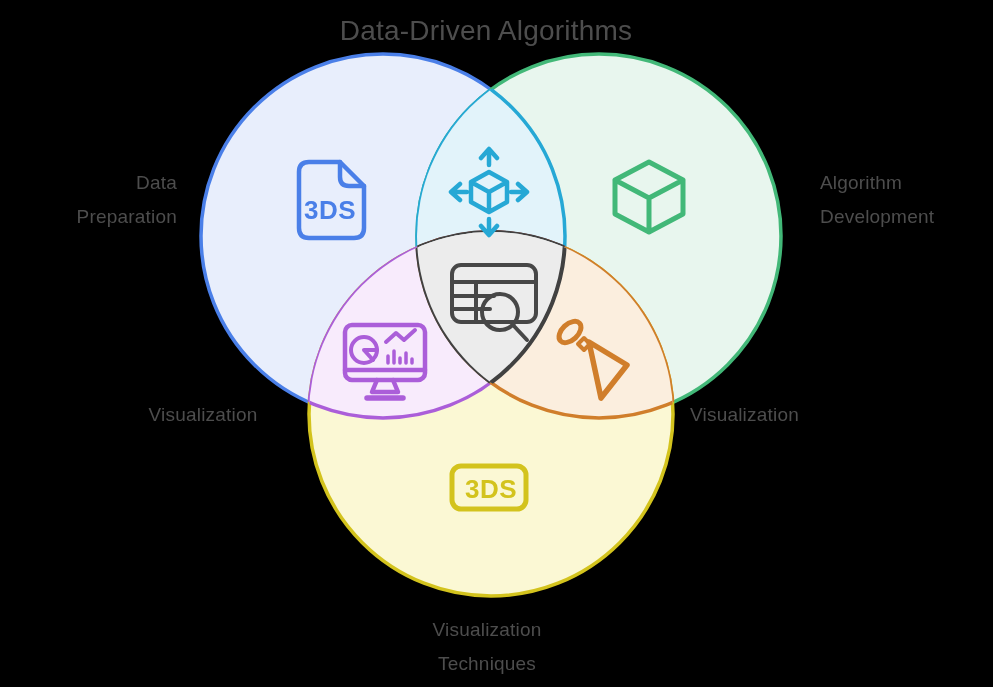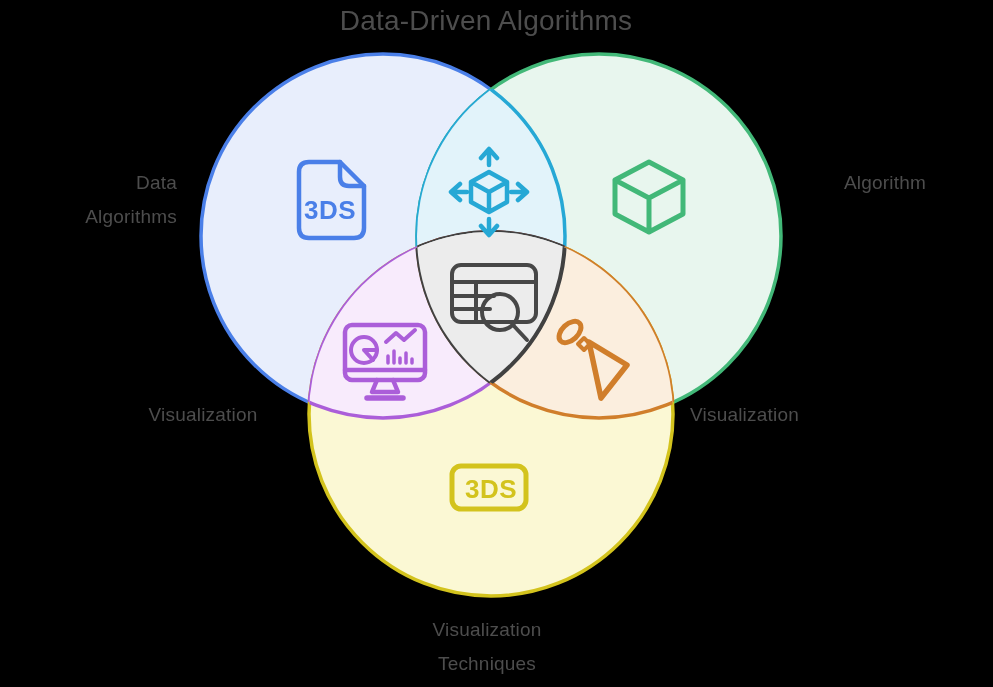--- a/index.html
+++ b/index.html
@@ -31,23 +31,23 @@
   .fill-blue{fill:var(--blue_stroke)}
   .fill-yellow{fill:var(--yellow_stroke)}
   
   .lbl{
     position:absolute;color:var(--label_color);
     font-size:19px;line-height:34px;font-weight:500;letter-spacing:.2px;
     white-space:nowrap;
   }
   .lbl span{display:block}
   .ctr{transform:translateX(-50%);text-align:center}
-  #lbl-title {left:486px;top:4px;font-size:28px}
+  #lbl-title {left:486px;top:14px;font-size:28px}
   #lbl-left  {right:816px;top:166px;text-align:right}
-  #lbl-right {left:844px;top:166px}
+  #lbl-right {left:820px;top:166px}
   #lbl-bl    {left:203px;top:398px}
   #lbl-br    {left:690px;top:398px}
   #lbl-bottom{left:487px;top:613px}
 </style>
 </head>
 <body>
 
 <svg id="venn" width="993" height="687" viewBox="0 0 993 687">
   <defs>
     <clipPath id="clipA">
@@ -146,25 +146,26 @@
   <rect class="ic ic-yellow" x="4" y="4" width="74" height="43" rx="9"></rect>
   <text class="t3 fill-yellow" x="17" y="36">3DS</text>
 </svg>
 
 <div id="lbl-title" class="lbl ctr">
   <span>Data-Driven Algorithms</span>
 </div>
 
 <div id="lbl-left" class="lbl">
   <span>Data</span>
-  <span>Algorithms</span>
+  <span>Preparation</span>
 </div>
 
 <div id="lbl-right" class="lbl">
   <span>Algorithm</span>
+  <span>Development</span>
 </div>
 
 <div id="lbl-bl" class="lbl ctr">
   <span>Visualization</span>
 </div>
 
 <div id="lbl-br" class="lbl">
   <span>Visualization</span>
 </div>
 

